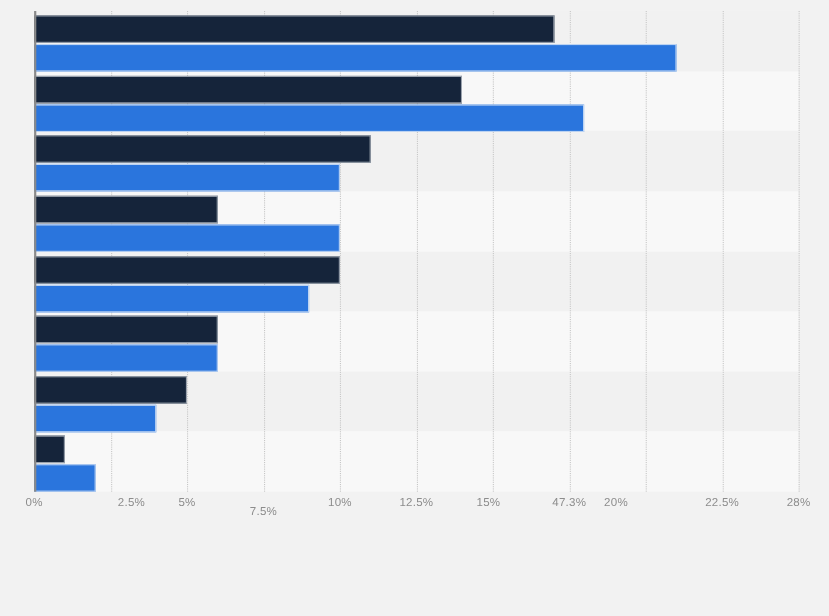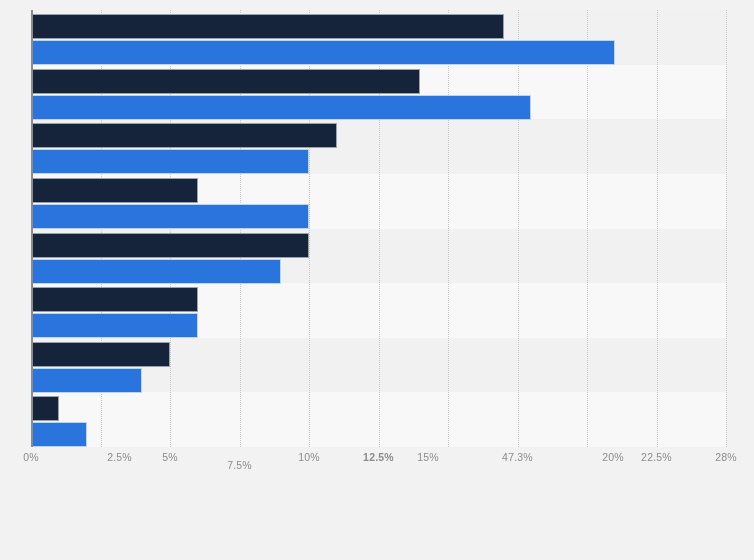--- a/index.html
+++ b/index.html
@@ -148,22 +148,22 @@
   </div>
 
   <div id="y-axis-line"></div>
 
   <div id="x-tick-labels">
       <div class="tick-label" style="left: 31px;">0%</div>
       <div class="tick-label" style="left: 100.5px; margin-left: 19px;">2.5%</div>
       <div class="tick-label" style="left: 170px;">5%</div>
       <div class="tick-label" style="left: 239.5px; margin-top: 8px;">7.5%</div>
       <div class="tick-label" style="left: 309px;">10%</div>
-      <div class="tick-label" style="left: 378.5px; font-weight: bold;">12.5%</div>
-      <div class="tick-label" style="left: 428px; text-align: right;">15%</div>
+      <div class="tick-label" style="left: 378.5px;">12.5%</div>
+      <div class="tick-label" style="left: 444px; text-align: right;">15%</div>
       <div class="tick-label" style="left: 517.5px;">47.3%</div>
-      <div class="tick-label" style="left: 613px;">20%</div>
+      <div class="tick-label" style="left: 560px;">20%</div>
       <div class="tick-label" style="left: 656.5px;">22.5%</div>
       <div class="tick-label" style="left: 726px;">28%</div>
     </div>
 
 
 </div>
 
 </body></html>

